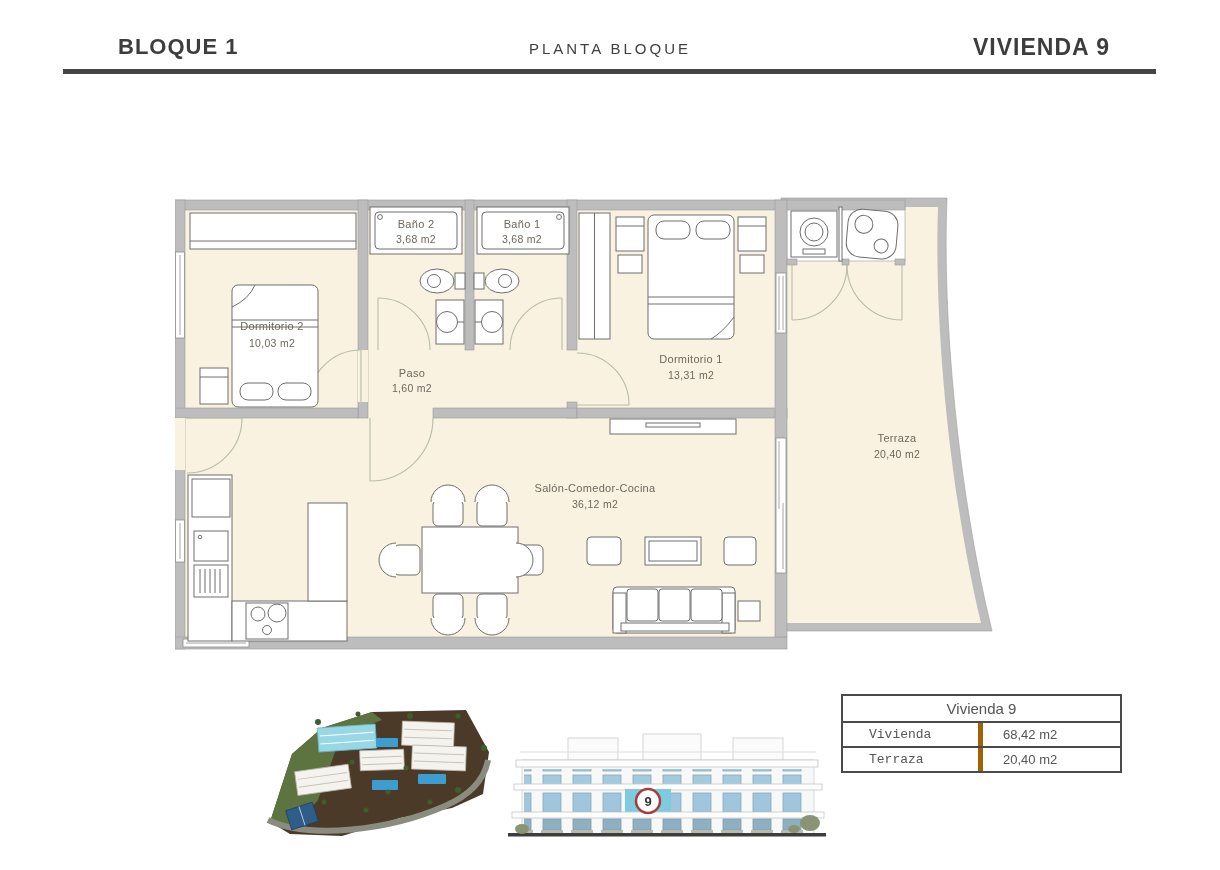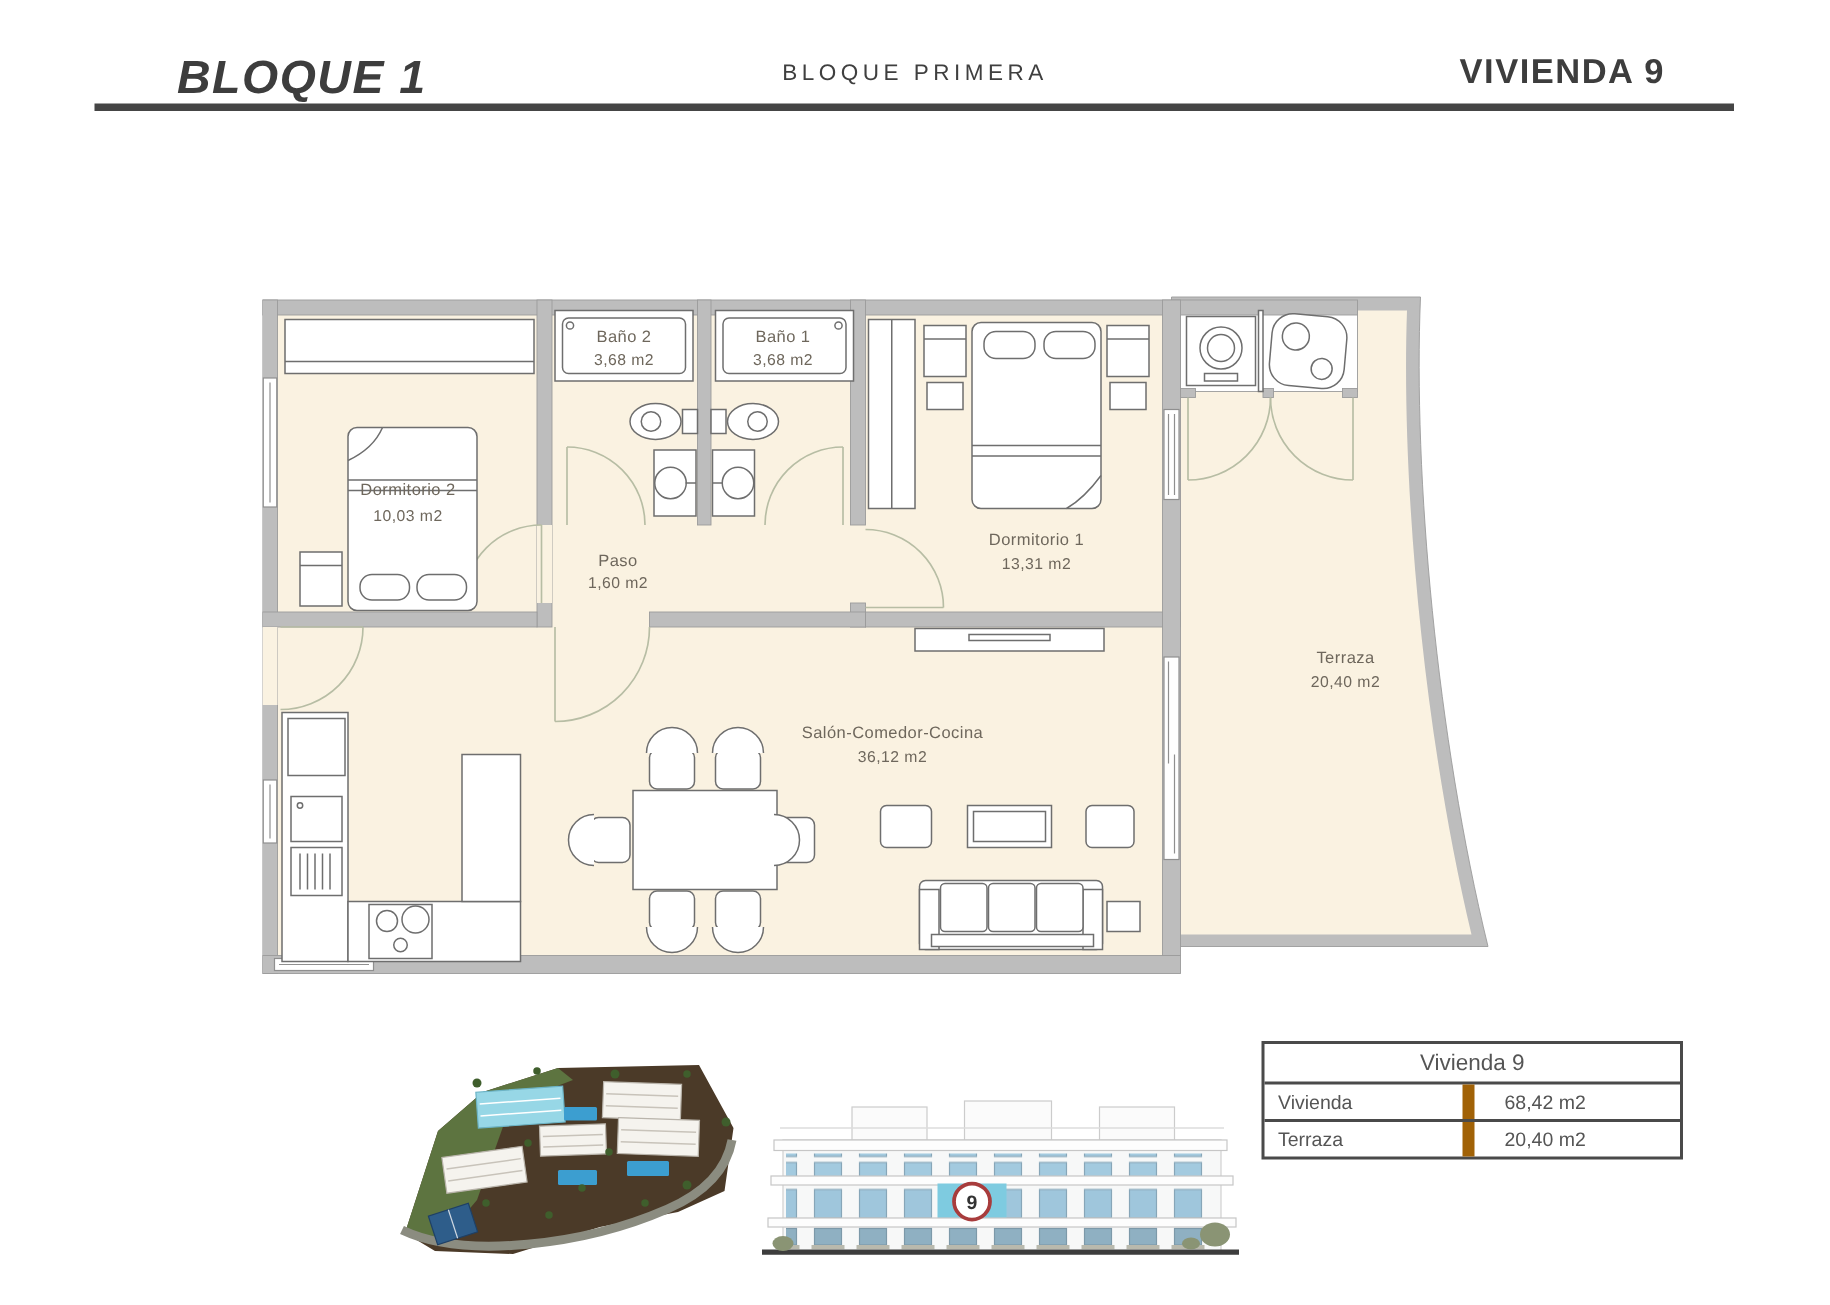--- a/index.html
+++ b/index.html
@@ -1,20 +1,20 @@
 <!DOCTYPE html>
 <html><head>
 <meta charset="utf-8">
 <style>
   html,body{margin:0;padding:0;background:#fff;}
   #canvas{position:relative;width:1220px;height:870px;background:#ffffff;overflow:hidden;
           font-family:"Liberation Sans",sans-serif;}
   
-  .hdr-left{position:absolute;left:118px;top:34px;font-size:31px;font-weight:700;
-            letter-spacing:1px;color:#3d3d3d;font-style:italic;}
+  .hdr-left{position:absolute;left:118px;top:34px;font-size:22px;font-weight:700;
+            letter-spacing:1px;color:#3d3d3d;}
   .hdr-center{position:absolute;left:0;right:0;top:40px;text-align:center;font-size:15px;
             font-weight:400;letter-spacing:3px;color:#3f3f3f;}
   .hdr-right{position:absolute;right:110px;top:34px;font-size:23px;font-weight:700;
             letter-spacing:1px;color:#3d3d3d;}
   .hdr-rule{position:absolute;left:63px;top:69px;width:1093px;height:5px;background:#454545;}
   
   #plan{position:absolute;left:175px;top:197px;}
   #plan text{text-anchor:middle;fill:#6e675c;letter-spacing:.3px;}
   #plan .rn{font-size:11px;}
   #plan .ra{font-size:10.5px;}
@@ -28,30 +28,30 @@
   #aerial{position:absolute;left:260px;top:698px;}
   #elevation{position:absolute;left:508px;top:722px;}
   
   #sumtable{position:absolute;left:841px;top:694px;width:281px;border:2px solid #4a4a4a;
             box-sizing:border-box;color:#555;background:#fff;}
   #sumtable .ttl{height:25px;line-height:25px;text-align:center;font-size:15px;
             border-bottom:2px solid #4a4a4a;}
   #sumtable .trow{display:grid;grid-template-columns:140px 1fr;height:23px;line-height:23px;
             font-size:13px;border-bottom:2px solid #4a4a4a;}
   #sumtable .trow:last-child{border-bottom:none;}
-  #sumtable .tlbl{padding-left:9px;border-right:8px solid #a16207;}
+  #sumtable .tlbl{padding-left:26px;border-right:5px solid #a16207;font-family:Liberation Mono, monospace;}
   #sumtable .tval{text-align:left;padding-left:20px;}
 </style>
 </head>
 <body>
 
 <div id="canvas">
 
   <div class="hdr-left">BLOQUE 1</div>
-  <div class="hdr-center">BLOQUE PRIMERA</div>
+  <div class="hdr-center">PLANTA BLOQUE</div>
   <div class="hdr-right">VIVIENDA 9</div>
   <div class="hdr-rule"></div>
 
   <svg id="plan" width="820" height="458" viewBox="0 0 820 458">
 
     <rect x="5" y="8" width="602" height="436" fill="#faf2e1"></rect>
 
     <path d="M 606 1 L 772 1 C 767 120 783 295 817 434 L 606 434 Z" fill="#bdbdbd" stroke="#9b9b9b" stroke-width="0.6"></path>
     <path d="M 612 10 L 763 10 C 759 125 774 292 806 426 L 612 426 Z" fill="#faf2e1"></path>
 

